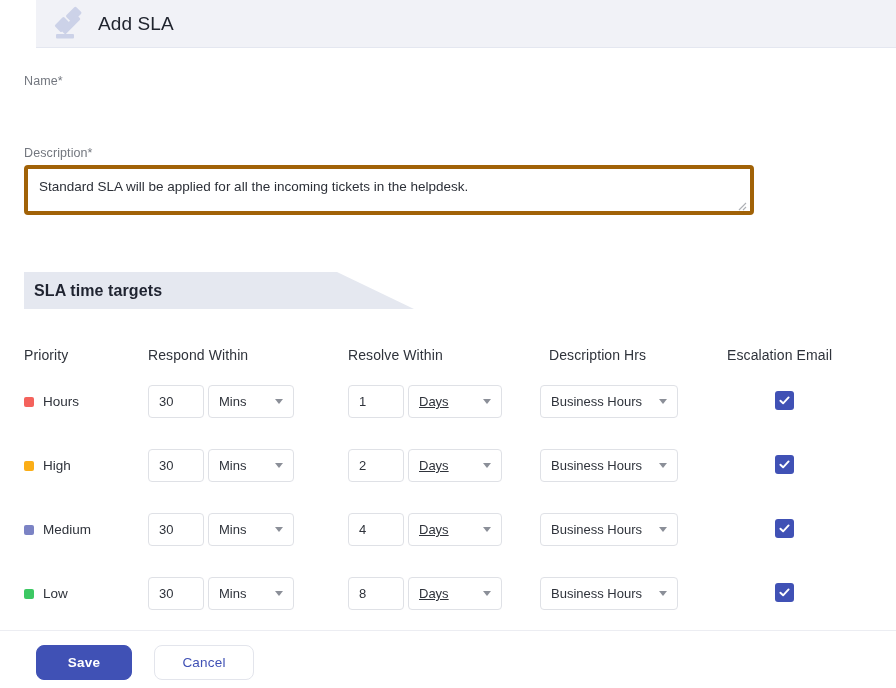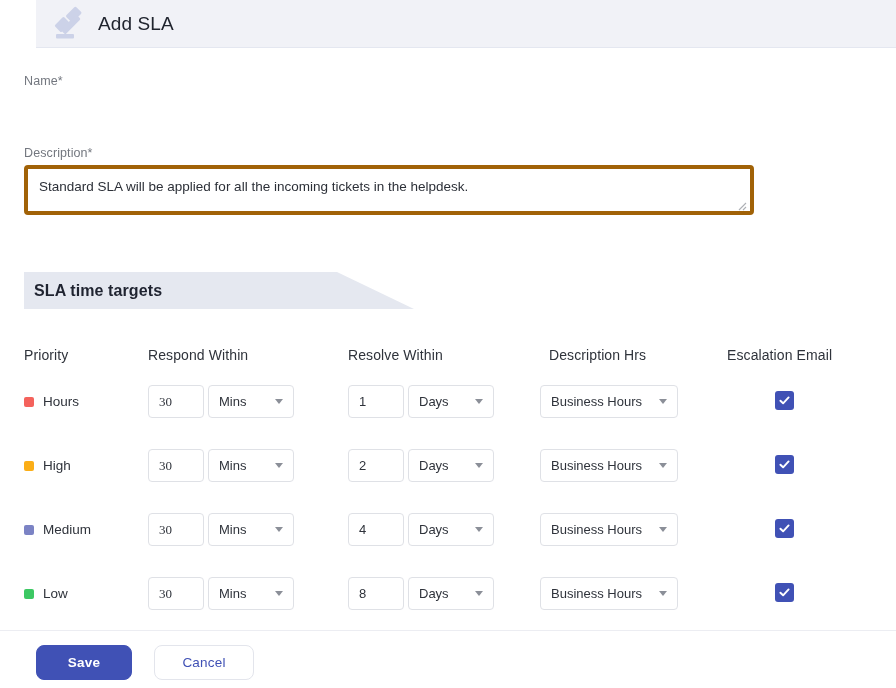--- a/index.html
+++ b/index.html
@@ -94,22 +94,22 @@
     font-size: 13px; color: #2f333b;
   }
   .cell-sel .sel-text { flex: 0 0 auto; }
   .caret {
     width: 0; height: 0; margin-left: auto;
     border-left: 4.5px solid transparent;
     border-right: 4.5px solid transparent;
     border-top: 5px solid #8b8f98;
   }
   .unit-respond { left: 208px; width: 86px; }
-  .unit-resolve { left: 408px; width: 86px; }
-  .num-respond  { left: 148px; font-family: Liberation Serif, serif; }
+  .unit-resolve { left: 408px; width: 94px; text-decoration: underline; }
+  .num-respond  { left: 148px; }
   .num-resolve  { left: 348px; }
   .ophrs        { left: 540px; width: 138px; }
 
   .checkbox {
     position: absolute; left: 775px; top: 6px;
     width: 19px; height: 19px; border-radius: 3px;
     background: #4051b5; display: flex; align-items: center; justify-content: center;
   }
   .checkbox svg { display: block; }
 

